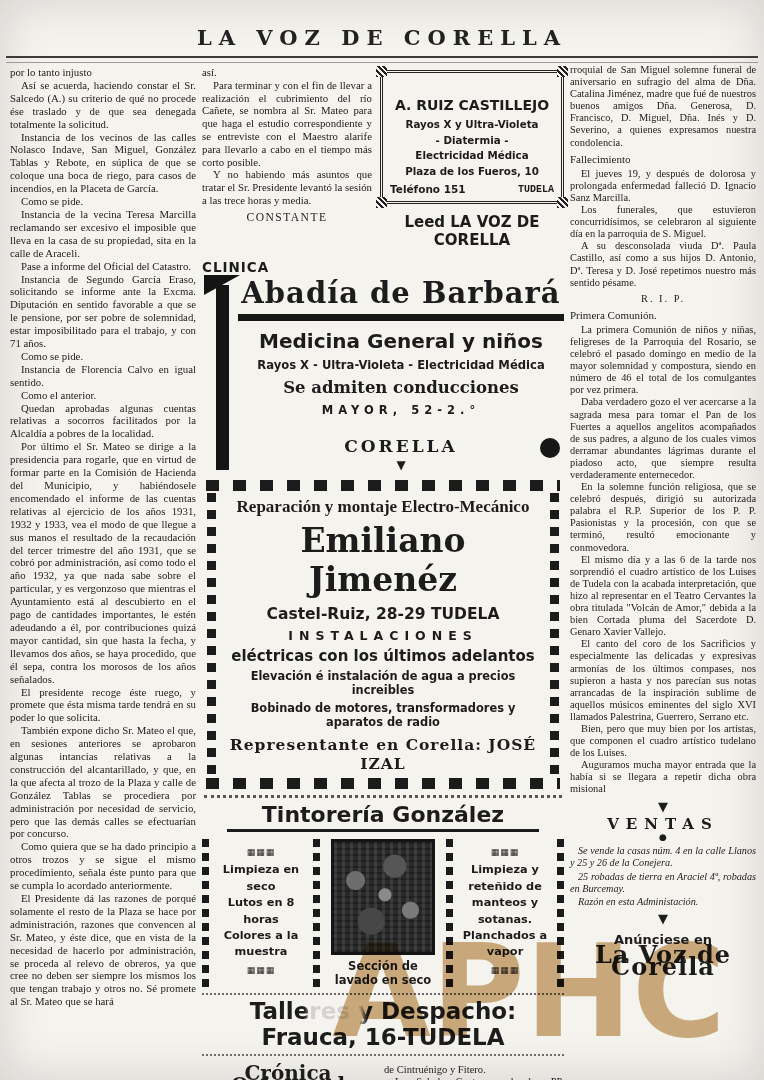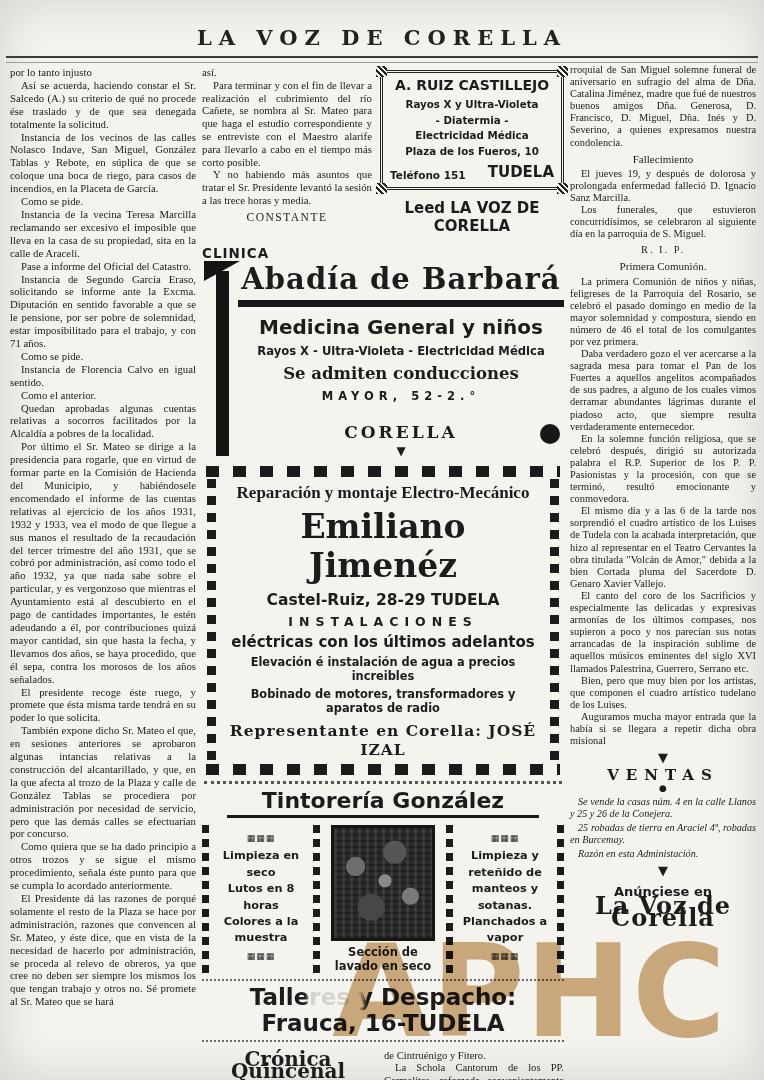--- a/index.html
+++ b/index.html
@@ -16,26 +16,26 @@
   .col-left{left:10px;top:66px;width:186px;font-size:10.8px;line-height:12.9px;}
   .col-mid{left:202px;top:66px;width:362px;}
   .col-right{left:570px;top:64px;width:186px;font-size:10.4px;line-height:12.1px;}
   .para{margin:0;text-indent:11px;}
   .noind{text-indent:0;}
   
   .mid-top{display:flex;gap:8px;min-height:150px;}
   .mid-top-left{width:170px;font-size:10.8px;line-height:12.8px;text-align:justify;}
   .sig{text-align:center;font-size:11.5px;letter-spacing:1.5px;margin-top:4px;text-indent:0;}
   .mid-top-right{width:184px;}
-  .ruiz{position:relative;border:3px double #232323;padding:4px 7px 6px;margin-top:4px;
+  .ruiz{position:relative;border:3px double #232323;padding:24px 7px 6px;margin-top:4px;
         text-align:center;font-family:"DejaVu Sans",sans-serif;}
   .ruiz-title{font-weight:bold;font-size:14px;margin-bottom:5px;}
   .ruiz-line{font-weight:bold;font-size:10.3px;margin:3.5px 0;}
   .ruiz-foot{display:flex;justify-content:space-between;align-items:flex-end;margin-top:6px;font-weight:bold;}
-  .ruiz-phone{font-size:10.5px;} .ruiz-city{font-size:15px;}
+  .ruiz-phone{font-size:10.5px;} .ruiz-city{font-size:10px;font-family:Liberation Mono, monospace;}
   .corner{position:absolute;width:11px;height:11px;
           background:repeating-linear-gradient(45deg,#232323 0 2px,#f5f3ee 2px 4px);}
   .c-tl{top:-7px;left:-7px;} .c-tr{top:-7px;right:-7px;}
   .c-bl{bottom:-7px;left:-7px;} .c-br{bottom:-7px;right:-7px;}
   .leed{margin-top:9px;text-align:center;font-family:"DejaVu Sans",sans-serif;font-weight:bold;font-size:15px;}
   
   .clinica{position:relative;margin-top:10px;min-height:208px;}
   .clinica-label{font-family:"DejaVu Sans",sans-serif;font-weight:bold;font-size:13.5px;letter-spacing:1px;text-align:left;}
   .clinica-tri{position:absolute;left:2px;top:16px;width:0;height:0;
                border-top:20px solid #141414;border-right:36px solid transparent;}
@@ -89,21 +89,21 @@
   .tinto-caption{font-family:"DejaVu Sans",sans-serif;font-weight:bold;font-size:11.5px;}
   .tinto-foot{position:relative;font-family:"DejaVu Sans",sans-serif;font-weight:bold;font-size:23px;
               text-align:center;margin-top:6px;padding:3px 0 4px;
               border-top:2px dotted #6a6a6a;border-bottom:2px dotted #6a6a6a;}
   .fade-spot{position:absolute;left:106px;top:5px;width:56px;height:25px;
              background:rgba(245,243,238,.85);filter:blur(2px);}
   
   .cronica-row{display:flex;gap:10px;margin-top:8px;font-size:10.6px;line-height:12.6px;}
   .cronica-left{width:172px;} .cronica-right{width:180px;}
   .cronica-title{font-family:"DejaVu Serif",serif;font-weight:bold;font-size:20px;text-align:center;margin:3px 0 8px;text-indent:0;}
-  .subhead{text-align:center;font-size:11px;margin:4px 0 3px;text-indent:0;}
+  .subhead{font-size:11px;margin:4px 0 3px;text-indent:0;}
   
   .rip{text-align:center;margin:4px 0 2px;text-indent:0;letter-spacing:2px;}
   .tri{text-align:center;font-size:13px;margin-top:5px;}
   .ventas-title{font-family:"DejaVu Serif",serif;font-weight:bold;font-size:15px;letter-spacing:7px;
                 text-align:center;margin:5px 0 1px;text-indent:0;}
   .ventas-dot{text-align:center;font-size:9px;margin-bottom:2px;}
   .ventas-item{font-style:italic;font-size:10.2px;line-height:11.9px;margin:2px 0;text-indent:8px;}
   .anunciese{font-family:"DejaVu Sans",sans-serif;font-weight:bold;font-size:13px;text-align:center;margin-top:9px;}
   .brand{font-family:"DejaVu Serif",serif;font-weight:bold;font-size:24px;text-align:center;letter-spacing:1px;margin-top:2px;}
   
@@ -245,27 +245,28 @@
       </div>
     </div>
 
   </div>
 
   <div class="col col-right">
     <p class="para noind">rroquial de San Miguel solemne funeral de aniversario en sufragio del alma de Dña. Catalina Jiménez, madre que fué de nuestros buenos amigos Dña. Generosa, D. Francisco, D. Miguel, Dña. Inés y D. Severino, a quienes expresamos nuestra condolencia.</p>
     <p class="para subhead">Fallecimiento</p>
     <p class="para">El jueves 19, y después de dolorosa y prolongada enfermedad falleció D. Ignacio Sanz Marcilla.</p>
     <p class="para">Los funerales, que estuvieron concurridísimos, se celebraron al siguiente día en la parroquia de S. Miguel.</p>
+    <p class="para">A su desconsolada viuda Dª. Paula Castillo, así como a sus hijos D. Antonio, Dª. Teresa y D. José repetimos nuestro más sentido pésame.</p>
     <p class="para rip">R. I. P.</p>
     <p class="para subhead">Primera Comunión.</p>
     <p class="para">La primera Comunión de niños y niñas, feligreses de la Parroquia del Rosario, se celebró el pasado domingo en medio de la mayor solemnidad y compostura, siendo en número de 46 el total de los comulgantes por vez primera.</p>
     <p class="para">Daba verdadero gozo el ver acercarse a la sagrada mesa para tomar el Pan de los Fuertes a aquellos angelitos acompañados de sus padres, a alguno de los cuales vimos derramar abundantes lágrimas durante el piadoso acto, que siempre resulta verdaderamente enternecedor.</p>
     <p class="para">En la solemne función religiosa, que se celebró después, dirigió su autorizada palabra el R.P. Superior de los P. P. Pasionistas y la procesión, con que se terminó, resultó emocionante y conmovedora.</p>
     <p class="para">El mismo día y a las 6 de la tarde nos sorprendió el cuadro artístico de los Luises de Tudela con la acabada interpretación, que hizo al representar en el Teatro Cervantes la obra titulada "Volcán de Amor," debida a la bien Cortada pluma del Sacerdote D. Genaro Xavier Vallejo.</p>
-    <p class="para">El canto del coro de los Sacrificios y especialmente las delicadas y expresivas armonías de los últimos compases, nos supieron a poco y nos parecían sus notas arrancadas de la inspiración sublime de aquellos músicos eminentes del siglo XVI llamados Palestrina, Guerrero, Serrano etc.</p>
+    <p class="para">El canto del coro de los Sacrificios y especialmente las delicadas y expresivas armonías de los últimos compases, nos supieron a hasta y nos parecían sus notas arrancadas de la inspiración sublime de aquellos músicos eminentes del siglo XVI llamados Palestrina, Guerrero, Serrano etc.</p>
     <p class="para">Bien, pero que muy bien por los artistas, que componen el cuadro artístico tudelano de los Luises.</p>
     <p class="para">Auguramos mucha mayor entrada que la había si se llegara a repetir dicha obra misional</p>
     <div class="tri glyph">▼</div>
     <p class="para ventas-title">VENTAS</p>
     <div class="ventas-dot glyph">●</div>
     <p class="para ventas-item">Se vende la casas núm. 4 en la calle Llanos y 25 y 26 de la Conejera.</p>
     <p class="para ventas-item">25 robadas de tierra en Araciel 4ª, robadas en Burcemay.</p>
     <p class="para ventas-item">Razón en esta Administación.</p>
     <div class="tri glyph">▼</div>
     <div class="anunciese">Anúnciese en</div>

